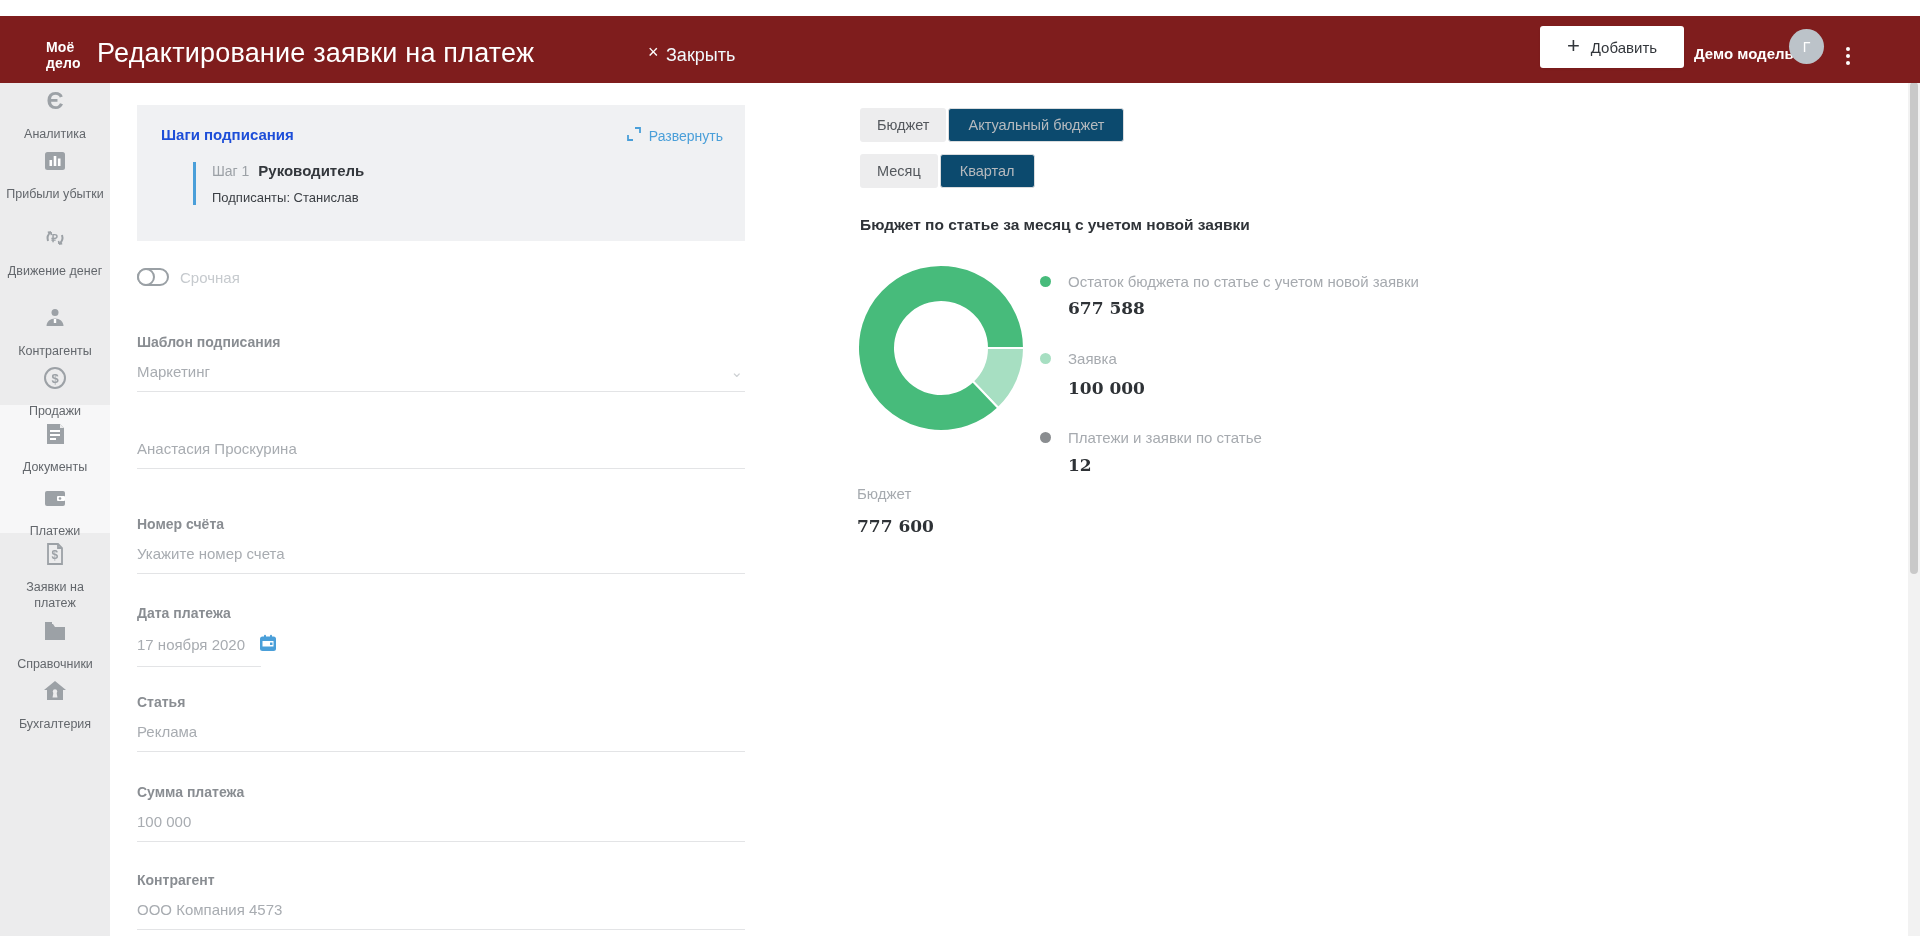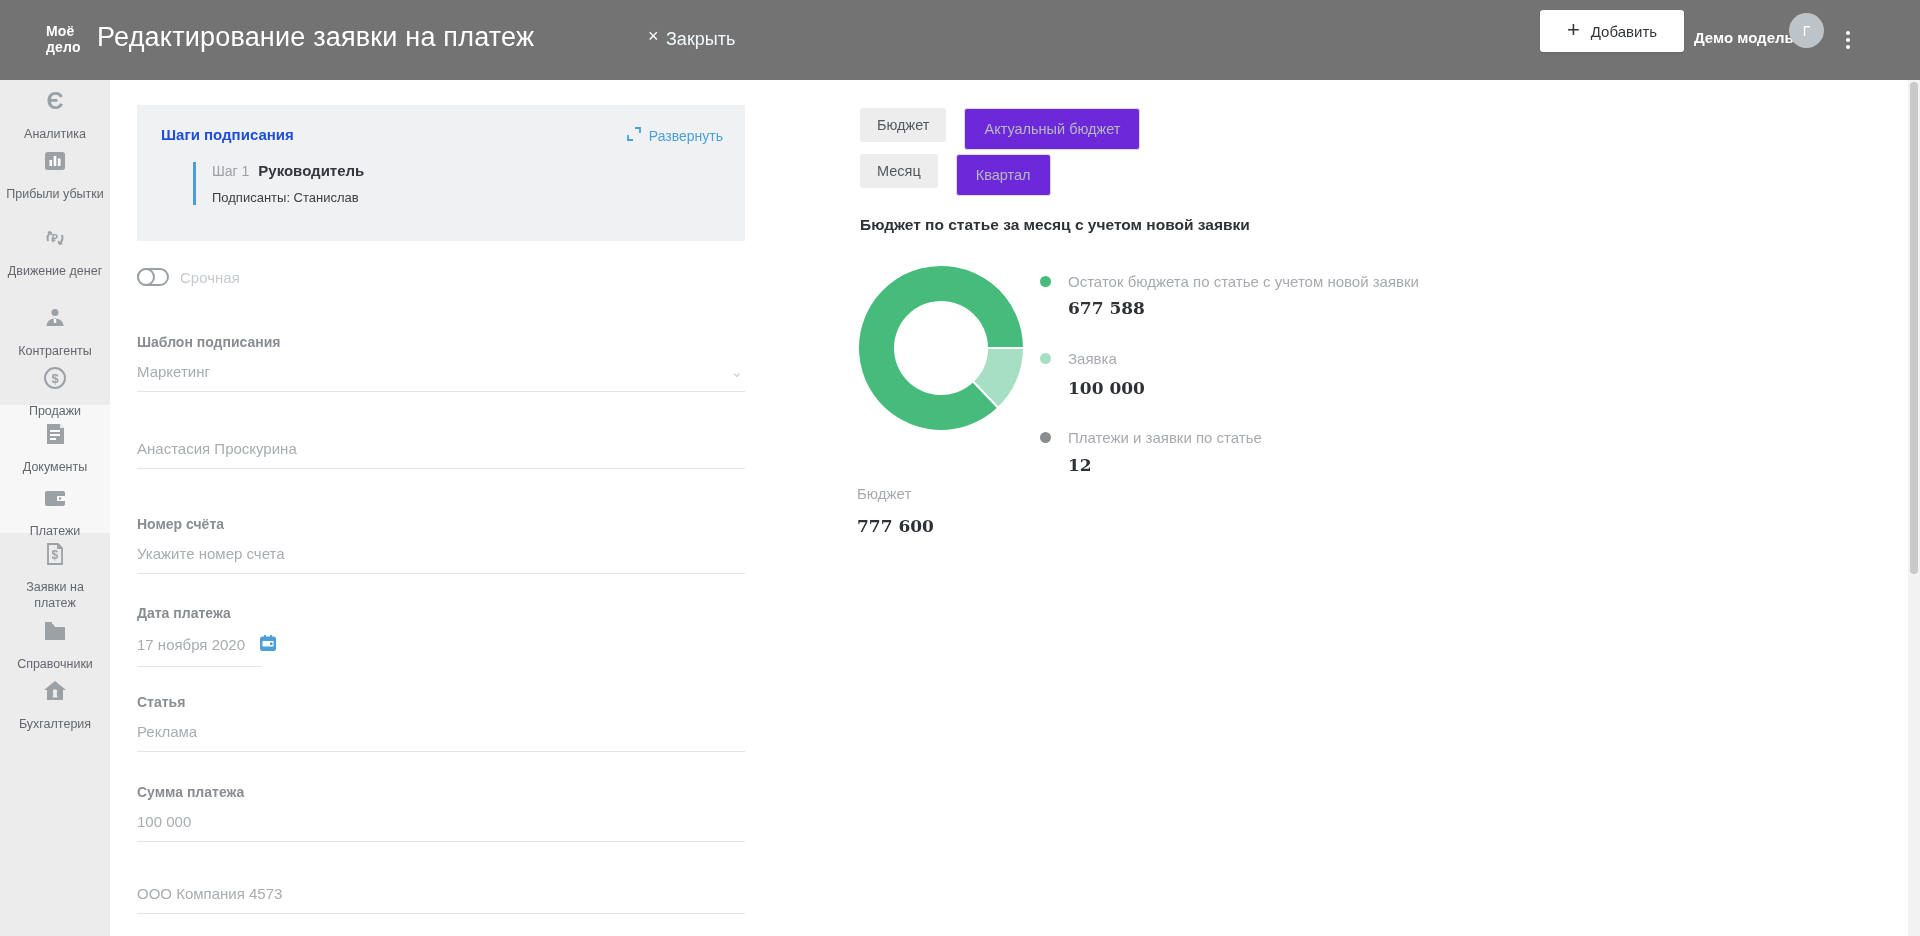--- a/index.html
+++ b/index.html
@@ -1,21 +1,21 @@
 <!DOCTYPE html>
 <html><head>
 <meta charset="utf-8">
 <style>
   * { margin:0; padding:0; box-sizing:border-box; }
   html,body { width:1920px; height:936px; overflow:hidden; background:#fff;
               font-family:"Liberation Sans", sans-serif; }
   #app { position:relative; width:1920px; height:936px; background:#fff; overflow:hidden; }
 
   
-  .header { position:absolute; left:0; top:0; width:1920px; height:80px; background:#737373; z-index:5; }
+  .header { position:absolute; left:0; top:16px; width:1920px; height:67px; background:#7f1d1d; z-index:5; }
   .logo { position:absolute; left:46px; top:23px; color:#fff; font-weight:bold;
           font-size:14px; line-height:16px; letter-spacing:.2px; }
   .page-title { position:absolute; left:97px; top:22px; color:#fff; font-size:27px; font-weight:400; letter-spacing:.2px; }
   .close-x { position:absolute; left:644px; top:23px; color:#fff; font-size:18px; cursor:pointer; line-height:1; padding:4px; }
   .close-link { position:absolute; left:666px; top:29px; color:#f2f9fd; font-size:18px; cursor:pointer; }
   .add-btn { position:absolute; left:1540px; top:10px; width:144px; height:42px; background:#fff;
              border:none; border-radius:3px; display:flex; align-items:center; justify-content:center;
              gap:11px; cursor:pointer; box-shadow:0 1px 2px rgba(0,0,0,.08); }
   .add-btn .plus { font-size:22px; font-weight:400; color:#33373C; line-height:1; margin-top:-2px; }
   .add-btn .lbl { font-size:15px; color:#33373C; }
@@ -65,22 +65,22 @@
   .chevron { position:absolute; right:2px; top:0px; color:#CDD0D3; font-size:15px; }
   .f-input { border:none; outline:none; background:transparent; font-size:15px; color:#A8ACB1;
              font-family:"Liberation Sans", sans-serif; width:100%; }
   .f-input::placeholder { color:#A8ACB1; opacity:1; }
   .cal { margin-left:14px; display:inline-block; }
 
   
   .seg { position:absolute; display:flex; align-items:stretch; }
   .seg-active { background:#EDEDEE; color:#54585D; font-size:14.5px; border:none; border-radius:3px;
                 padding:0 17px; height:34px; display:flex; align-items:center; cursor:pointer; }
-  .seg-inactive { background:#6d28d9; color:#B6BABE; font-size:14.5px; border:1px solid #DADCDE; border-radius:3px;
-                  padding:0 19px; height:42px; display:flex; align-items:center; cursor:pointer; margin-left:18px; }
+  .seg-inactive { background:#0c4a6e; color:#B6BABE; font-size:14.5px; border:1px solid #DADCDE; border-radius:3px;
+                  padding:0 19px; height:34px; display:flex; align-items:center; cursor:pointer; margin-left:2px; }
   .chart-heading { position:absolute; left:750px; top:136px; width:640px; font-size:15.5px; font-weight:bold; color:#2F3338; }
   .donut { position:absolute; left:747px; top:184px; width:168px; height:168px; }
   .legend { position:absolute; left:930px; top:185px; width:520px; height:230px; }
   .leg-row { position:absolute; display:flex; align-items:center; gap:17px; }
   .leg-dot { width:11px; height:11px; border-radius:50%; flex:0 0 11px; }
   .leg-label { font-size:15px; color:#A6AAAF; }
   .num { font-family:"DejaVu Serif", serif; font-weight:bold; color:#2E3236; font-size:17px; }
   .leg-val { position:absolute; left:28px; }
   .budget-total-label { position:absolute; left:747px; top:405px; font-size:15px; color:#A6AAAF; }
   .budget-total-value { position:absolute; left:747px; top:436px; }
@@ -300,20 +300,21 @@
       <div class="f-line"></div>
     </div>
 
     <div class="field" style="top:696px">
       <div class="f-label">Сумма платежа</div>
       <div class="f-value">100 000</div>
       <div class="f-line"></div>
     </div>
 
     <div class="field" style="top:784px">
+      <div class="f-label">Контрагент</div>
       <div class="f-value">ООО Компания 4573</div>
       <div class="f-line"></div>
     </div>
 
     <div class="seg" style="left:750px; top:28px;">
       <div class="seg-active">Бюджет</div>
       <div class="seg-inactive">Актуальный бюджет</div>
     </div>
     <div class="seg" style="left:750px; top:74px;text-align:right;">
       <div class="seg-active">Месяц</div>

